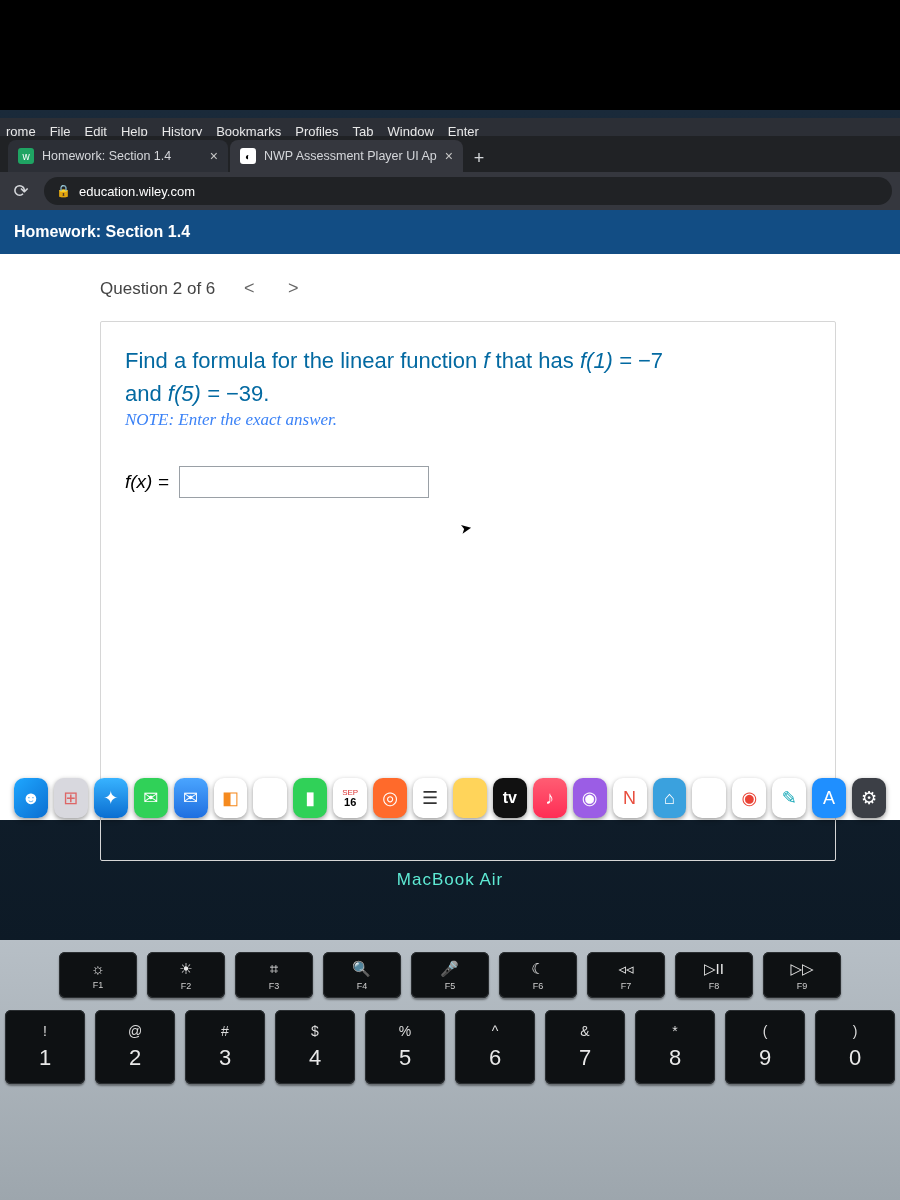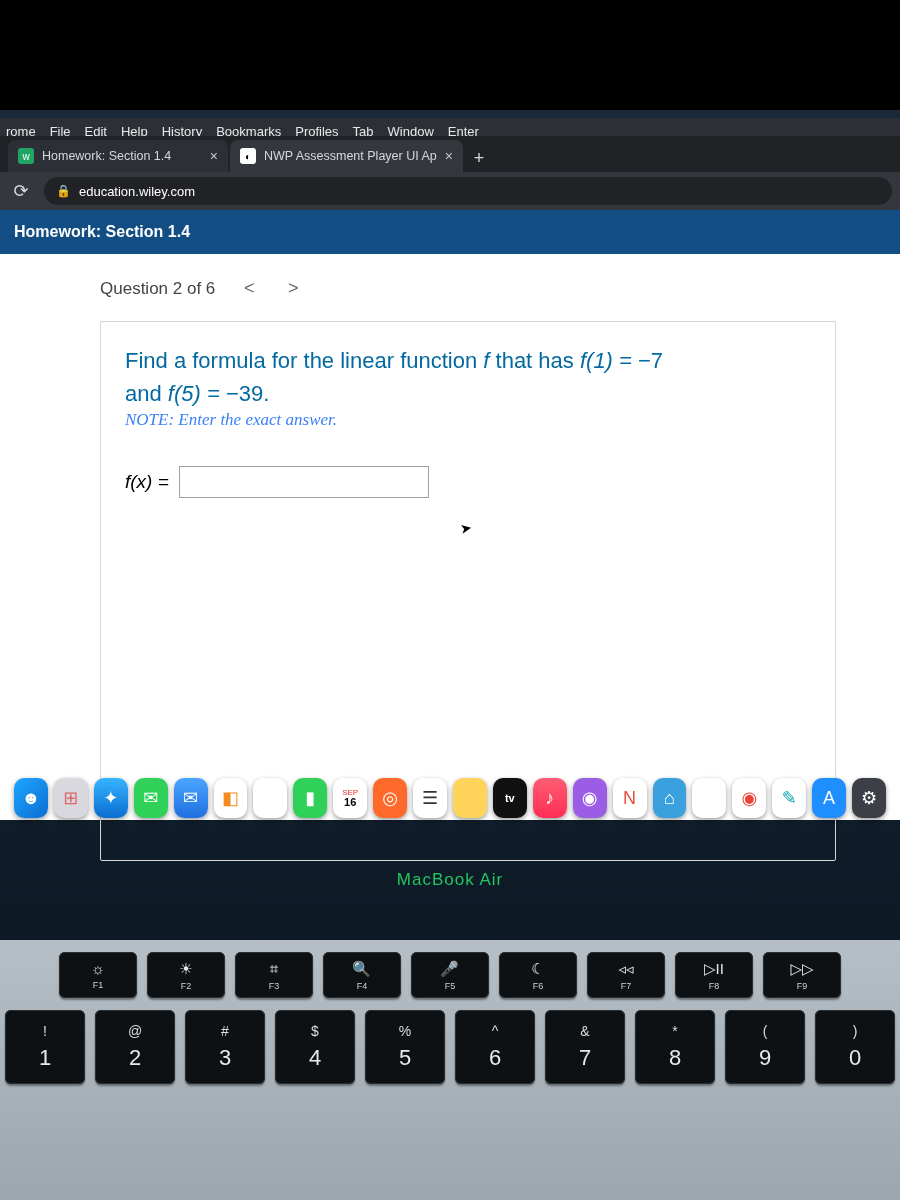--- a/index.html
+++ b/index.html
@@ -40,25 +40,25 @@
   .note { font-family: "Georgia", "Times New Roman", serif; font-style:italic; font-size:17px; color:#3b82f6; }
   .answer-row { margin-top:36px; display:flex; align-items:center; gap:10px; font-family:"Georgia","Times New Roman",serif; font-size:19px; font-style:italic; }
   .answer-row input { width:250px; height:32px; border:1px solid #9aa0a6; font-size:16px; padding:0 6px; font-family:inherit; font-style:normal; }
 
   
   .cursor { position:absolute; top:520px; left:460px; font-size:14px; color:#000; transform:rotate(-10deg); }
 
   
   .dock { position:absolute; left:10px; right:10px; top:770px; height:56px; display:flex; align-items:center; justify-content:flex-start; gap:6px; padding:0 4px; }
   .dock-icon { width:40px; height:40px; border-radius:10px; display:flex; align-items:center; justify-content:center; font-size:18px; color:#fff; box-shadow:0 2px 5px rgba(0,0,0,0.4); position:relative; }
-  .dock-icon.small-text { font-size:11px; font-weight:600; }
+  .dock-icon.small-text { font-size:16px; font-weight:600; }
   .cal { background:#fff; color:#000; flex-direction:column; line-height:1; }
   .cal .mon { font-size:8px; color:#d33; font-weight:400; }
   .cal .day { font-size:11px; font-weight:700; }
-  .macbook-label { position:absolute; top:870px; left:0; right:0; text-align:center; color:#22c55e; font-size:17px; letter-spacing:1px; }
+  .macbook-label { position:absolute; top:870px; left:0; right:0; text-align:center; color:#5eead4; font-size:17px; letter-spacing:1px; }
 
   
   .keyboard { position:absolute; left:0; right:0; bottom:0; top:940px; background:linear-gradient(180deg,#b7bfc6,#9da6ad); padding:12px 4px 0 4px; }
   .krow { display:flex; gap:10px; margin-bottom:12px; justify-content:center; }
   .key { background:#0e1113; color:#e9e9e9; border-radius:6px; display:flex; flex-direction:column; align-items:center; justify-content:center; box-shadow:inset 0 0 0 1px #2a2e31, 0 2px 2px rgba(0,0,0,0.4); }
   .fkey { width:78px; height:46px; font-size:10px; gap:3px; }
   .fkey .sym { font-size:15px; }
   .fkey .lab { font-size:9px; color:#cfcfcf; }
   .numkey { width:80px; height:74px; gap:6px; }
   .numkey .top { font-size:14px; color:#ddd; }

